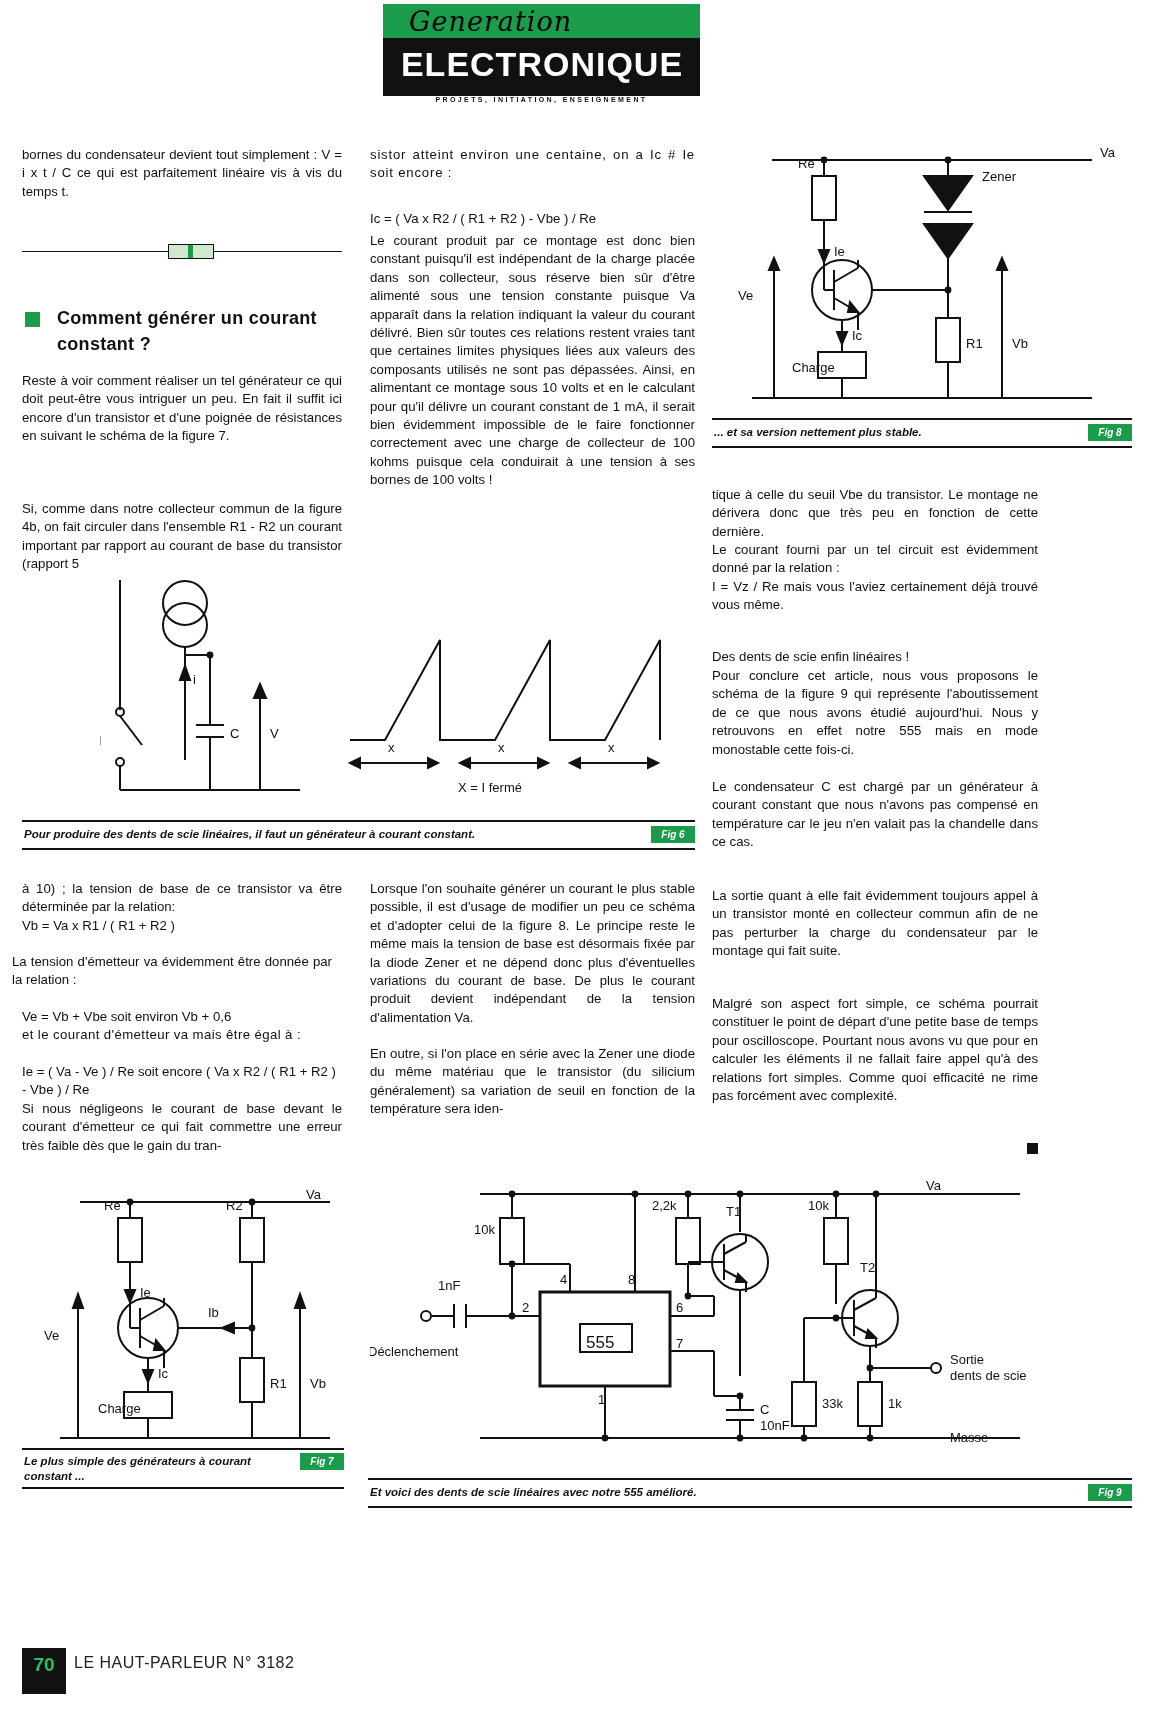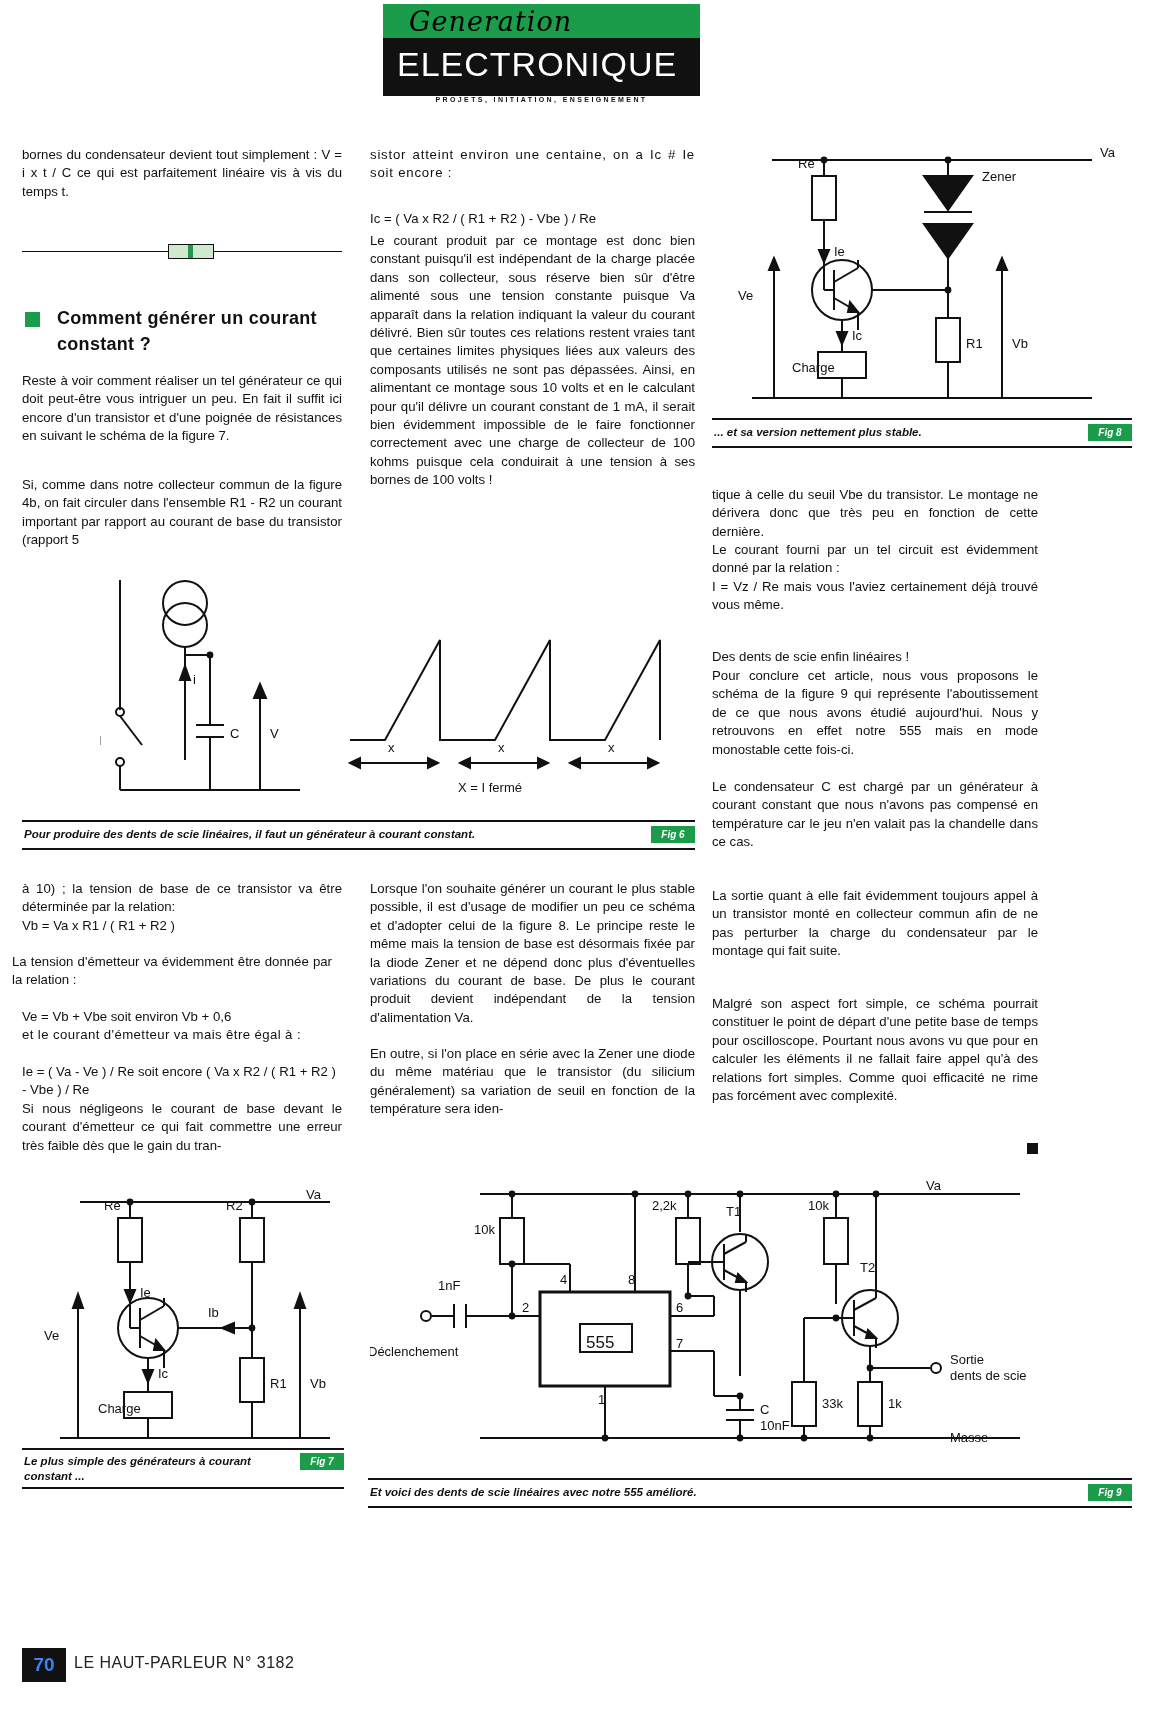--- a/index.html
+++ b/index.html
@@ -12,22 +12,22 @@
   }
   .page{position:absolute;left:0;top:0;width:1152px;height:1712px;}
 
   
   .masthead{position:absolute;left:383px;top:4px;width:317px;height:105px;}
   .mast-green{position:absolute;left:0;top:0;width:317px;height:36px;background:#1a9c4a;}
   .mast-black{position:absolute;left:0;top:34px;width:317px;height:58px;background:#111;}
   .mast-gen{position:absolute;left:26px;top:1px;width:260px;height:34px;
     font-family:"DejaVu Serif", serif;font-style:italic;font-size:27px;color:#000000;
     letter-spacing:1px;line-height:34px;}
-  .mast-elec{position:absolute;left:14px;top:6px;width:290px;
-    font-family:"Liberation Sans", sans-serif;font-weight:normal;font-size:34px;color:#fff;
+  .mast-elec{position:absolute;left:14px;top:6px;width:290px;text-align:center;
+    font-family:"Liberation Sans", sans-serif;font-weight:bold;font-size:34px;color:#fff;
     letter-spacing:1px;line-height:40px;}
   .mast-sub{position:absolute;left:0;top:92px;width:317px;text-align:center;
     font-size:7px;font-weight:bold;color:#111;letter-spacing:2.4px;}
 
   
   .col{position:absolute;font-size:13.2px;line-height:18.4px;text-align:justify;}
 
   .sechead{position:absolute;font-size:18px;font-weight:bold;line-height:26px;letter-spacing:.3px;}
   .sqbullet{position:absolute;width:15px;height:15px;background:#1a9c4a;}
 
@@ -39,22 +39,22 @@
   .caprule{position:absolute;background:#111;height:2px;}
   .caption{position:absolute;font-size:11.5px;font-style:italic;font-weight:bold;line-height:15px;}
   .figtag{position:absolute;background:#1a9c4a;color:#fff;font-size:10px;font-weight:bold;
      font-style:italic;text-align:center;line-height:17px;height:17px;width:44px;}
 
   
   .fig{position:absolute;}
   .fig svg{display:block;}
 
   
-  .foot-num{position:absolute;left:22px;top:1648px;width:44px;height:34px;background:#111;
-     color:#3b82f6;font-size:19px;font-weight:bold;text-align:center;line-height:34px;}
+  .foot-num{position:absolute;left:22px;top:1648px;width:44px;height:46px;background:#111;
+     color:#22c55e;font-size:19px;font-weight:bold;text-align:center;line-height:34px;}
   .foot-txt{position:absolute;left:74px;top:1654px;font-size:16px;letter-spacing:.5px;color:#222;}
 
   .endsquare{position:absolute;width:11px;height:11px;background:#111;}
 </style>
 </head>
 <body>
 
 <div class="page">
 
   <div class="masthead">
@@ -71,21 +71,21 @@
 V = i x t / C ce qui est parfaitement linéaire vis à vis du temps t.</div>
 
   <div class="hr-resistor" style="left:22px;top:251px;width:320px;"></div>
   <div class="res-body" style="left:168px;top:244px;"></div>
   <div class="res-band" style="left:188px;top:245px;"></div>
 
   <div class="sqbullet" style="left:25px;top:312px;"></div>
   <div class="sechead" style="left:57px;top:305px;width:290px;">Comment générer un courant constant ?</div>
 
   <div class="col" style="left:22px;top:372px;width:320px;">Reste à voir comment réaliser un tel générateur ce qui doit peut-être vous intriguer un peu. En fait il suffit ici encore d'un transistor et d'une poignée de résistances en suivant le schéma de la figure 7.</div>
-  <div class="col" style="left:22px;top:476px;width:320px;">Si, comme dans notre collecteur commun de la figure 4b, on fait circuler dans l'ensemble R1 - R2 un courant important par rapport au courant de base du transistor (rapport 5</div>
+  <div class="col" style="left:22px;top:500px;width:320px;">Si, comme dans notre collecteur commun de la figure 4b, on fait circuler dans l'ensemble R1 - R2 un courant important par rapport au courant de base du transistor (rapport 5</div>
 
   <div class="col" style="left:370px;top:146px;width:325px;letter-spacing:.8px;">sistor atteint environ une centaine, on a Ic # Ie soit encore :</div>
   <div class="col" style="left:370px;top:210px;width:325px;text-align:left;">Ic = ( Va x R2 / ( R1 + R2 ) - Vbe ) / Re</div>
   <div class="col" style="left:370px;top:232px;width:325px;">Le courant produit par ce montage est donc bien constant puisqu'il est indépendant de la charge placée dans son collecteur, sous réserve bien sûr d'être alimenté sous une tension constante puisque Va apparaît dans la relation indiquant la valeur du courant délivré. Bien sûr toutes ces relations restent vraies tant que certaines limites physiques liées aux valeurs des composants utilisés ne sont pas dépassées. Ainsi, en alimentant ce montage sous 10 volts et en le calculant pour qu'il délivre un courant constant de 1 mA, il serait bien évidemment impossible de le faire fonctionner correctement avec une charge de collecteur de 100 kohms puisque cela conduirait à une tension à ses bornes de 100 volts !</div>
 
   <div class="fig" style="left:712px;top:140px;">
     <svg width="420" height="280" viewBox="0 0 420 280">
       <g stroke="#111" stroke-width="2" fill="none">
 
         <line x1="60" y1="20" x2="340" y2="20"></line>

